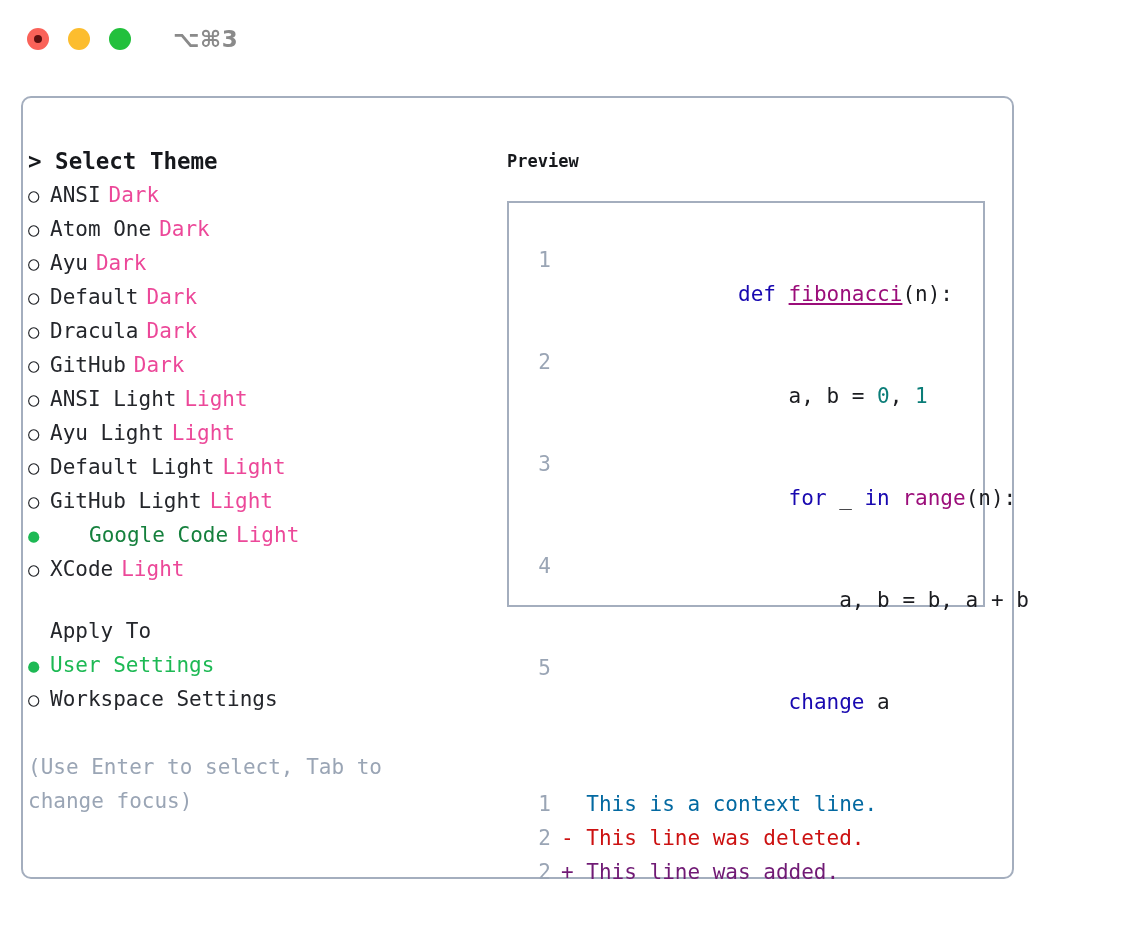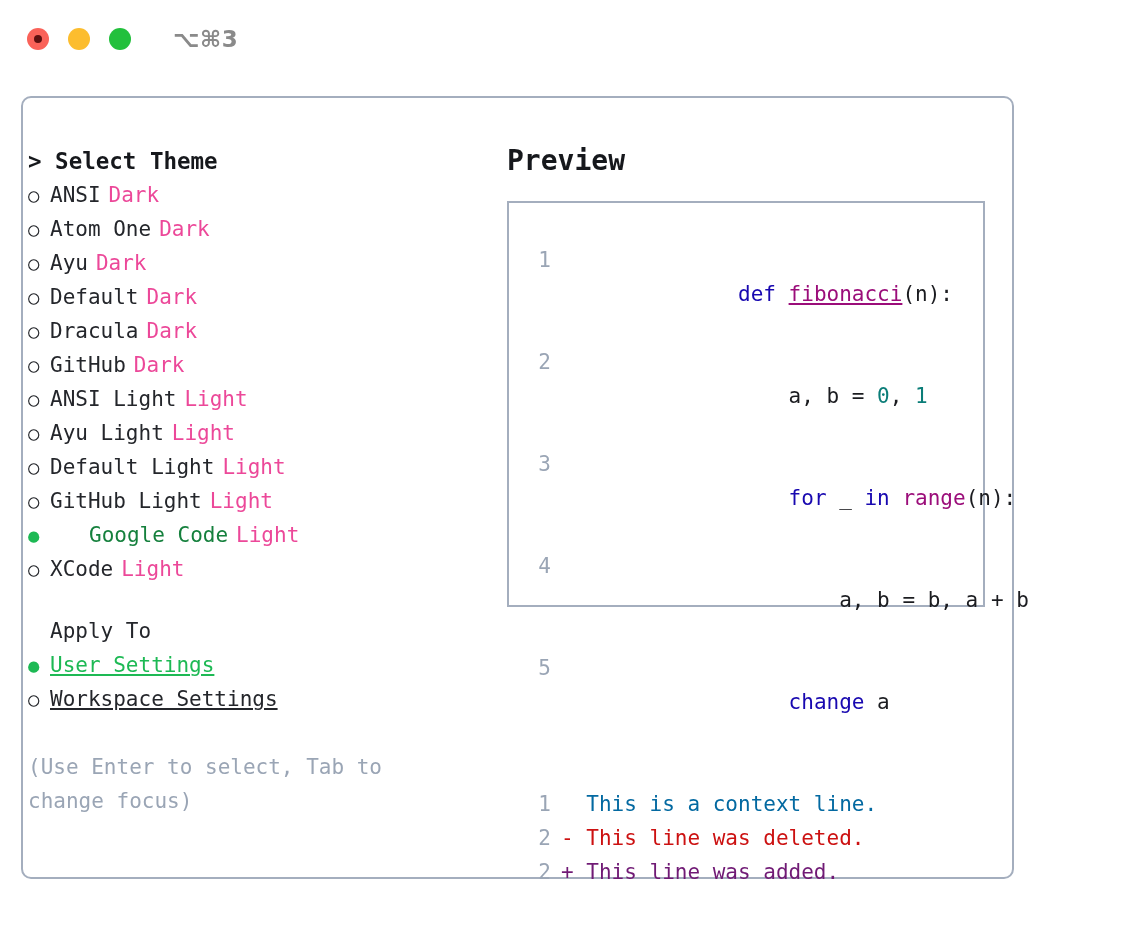--- a/index.html
+++ b/index.html
@@ -144,38 +144,38 @@
     padding-left: 22px;
     white-space: pre;
   }
   .apply-row {
     display: flex;
     align-items: baseline;
     line-height: 34px;
     font-size: 21px;
     white-space: pre;
   }
-  .apply-label { color: #24262b; text-decoration: underline; }
+  .apply-label { color: #24262b; }
   .apply-row.selected .apply-label { color: #1db954; }
 
   .hint {
     margin-top: 34px;
     font-size: 21px;
     line-height: 34px;
     color: #9aa5b5;
     max-width: 405px;
   }
 
   
   .right-col {
     padding-left: 14px;
     box-sizing: border-box;
   }
   .preview-title {
-    font-size: 28px;
+    font-size: 17px;
     font-weight: 700;
     color: #16181c;
     line-height: 34px;
     white-space: pre;
   }
   .preview-box {
     margin-top: 23px;
     width: 478px;
     height: 406px;
     border: 2px solid #a4aebe;

